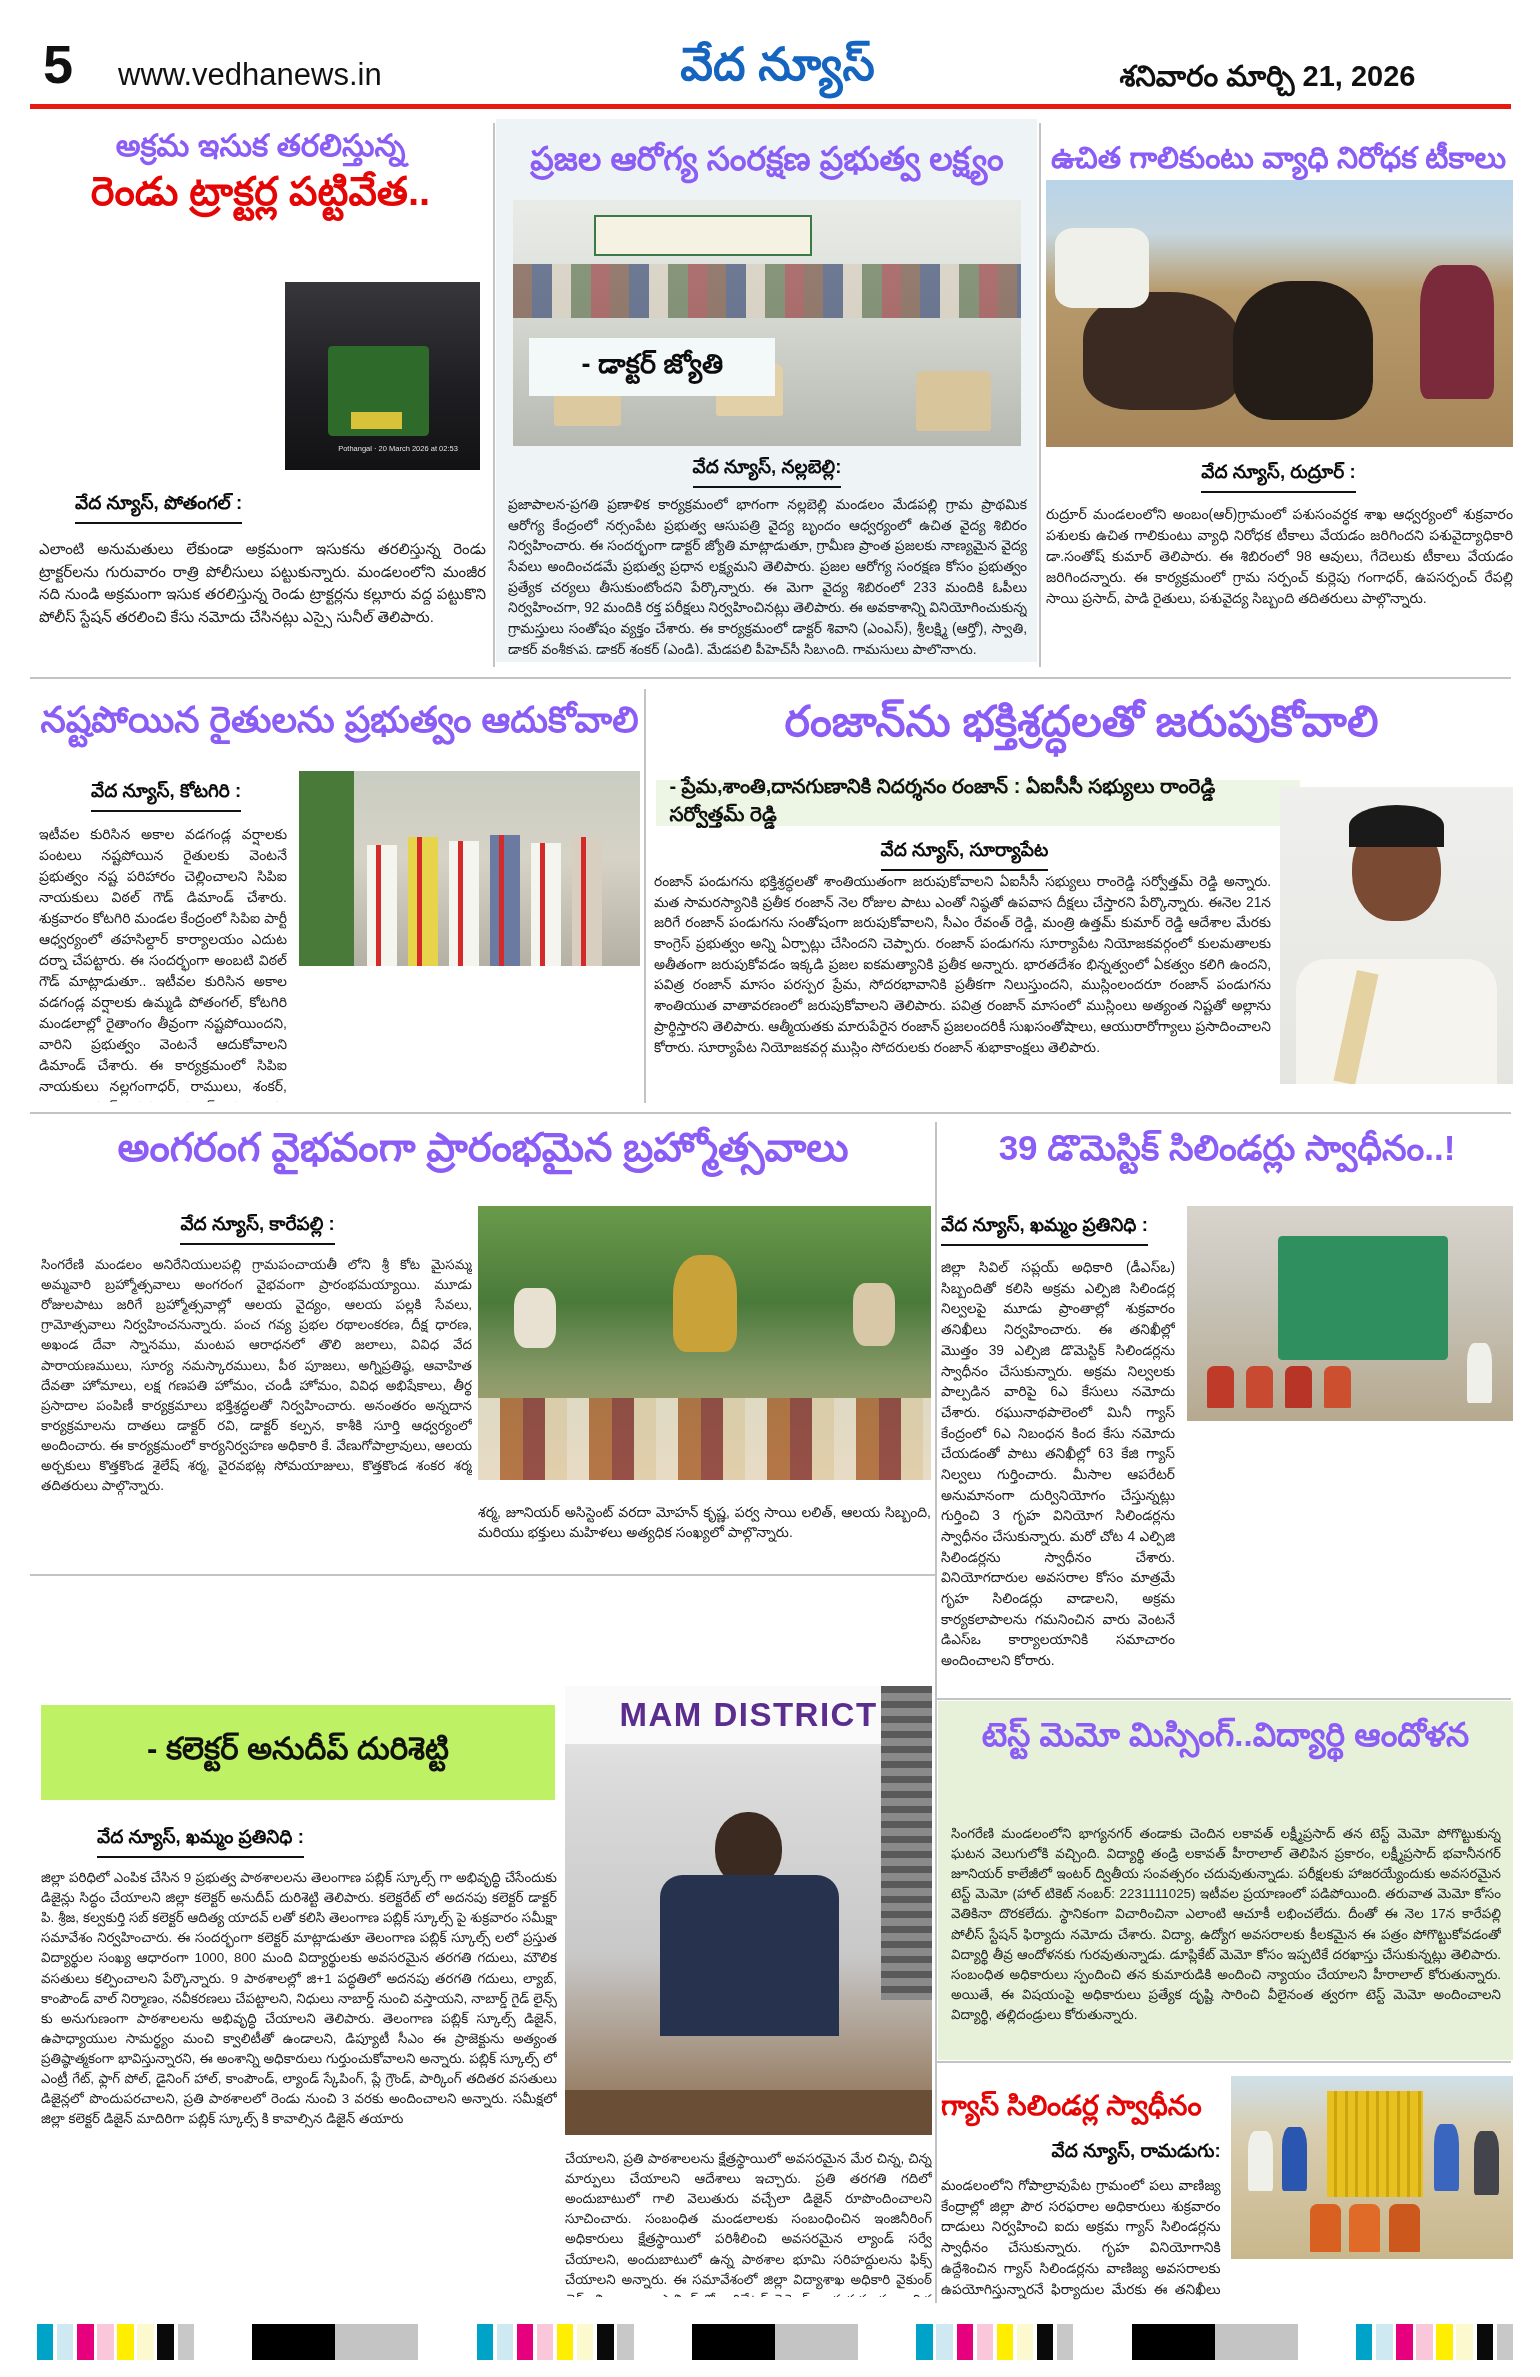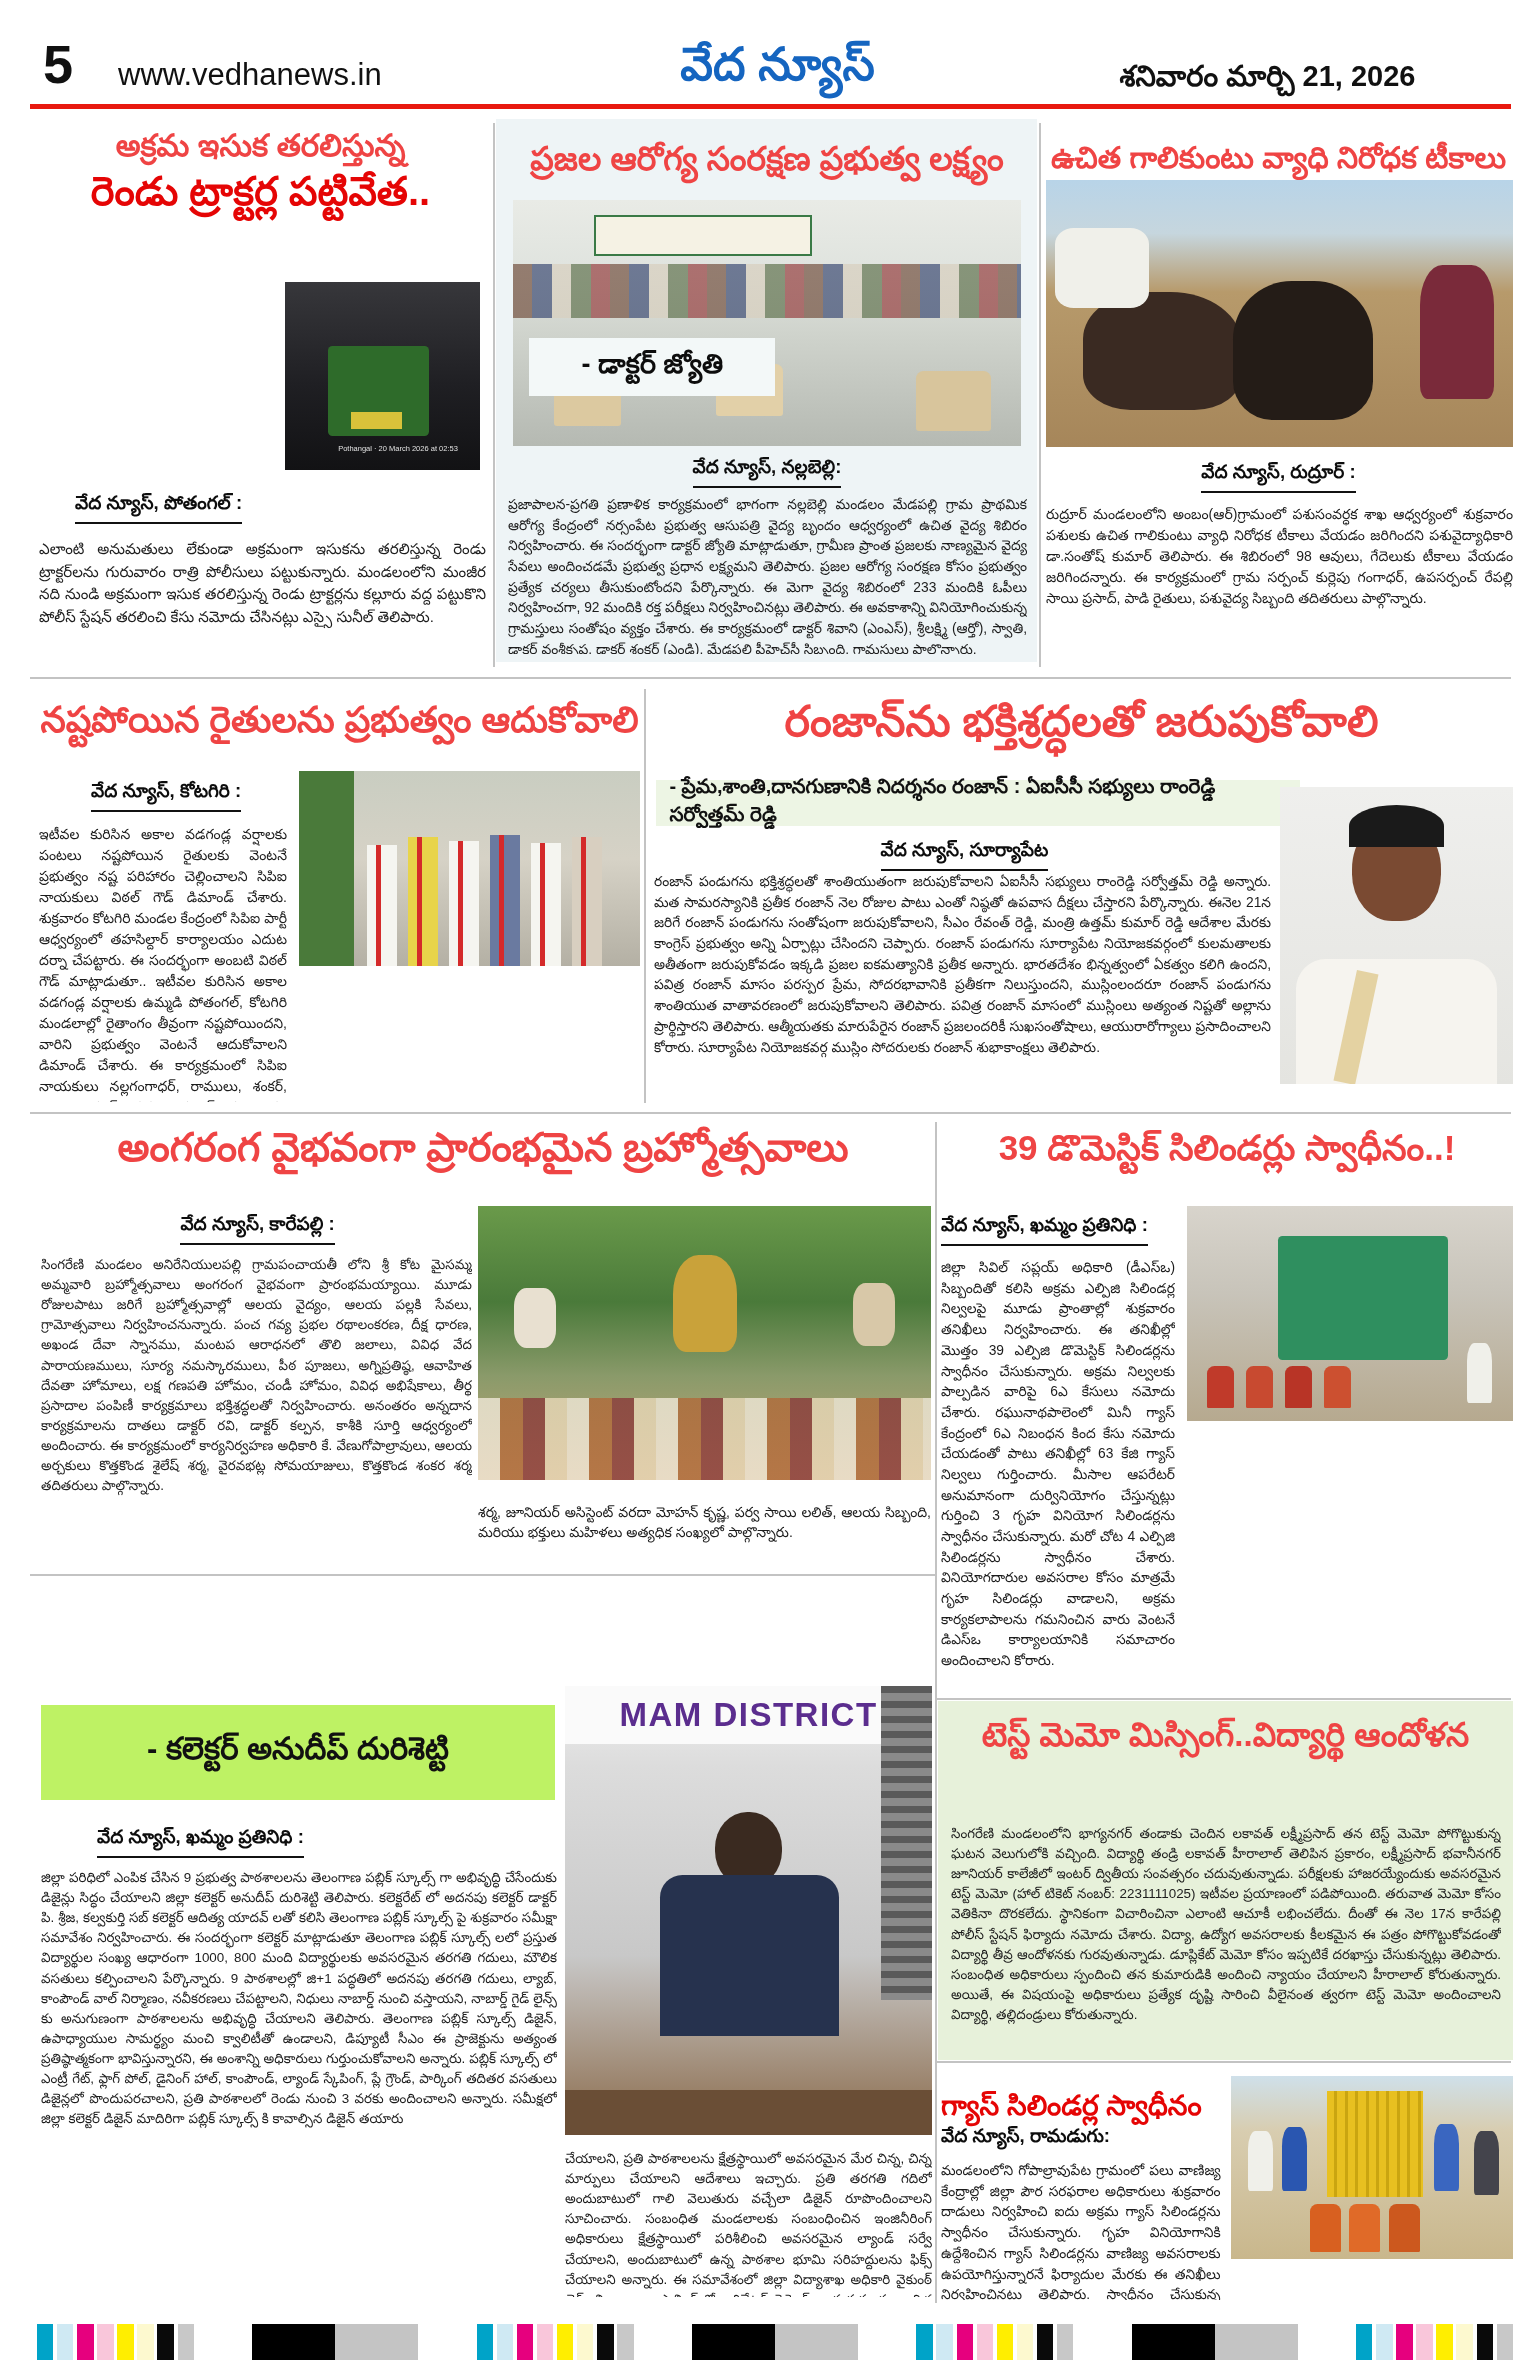--- a/index.html
+++ b/index.html
@@ -1,19 +1,19 @@
 <!DOCTYPE html>
 <html style="font-size:12px"><head>
 <meta charset="utf-8">
 <style>
   html,body{margin:0;padding:0;background:#e8e8e8;}
   .page{position:relative;width:1541px;height:2377px;background:#ffffff;margin:0 auto;
         font-family:"Liberation Sans","DejaVu Sans",sans-serif;color:#111;overflow:hidden;}
   .abs{position:absolute;}
-  .headline{font-weight:800;color:#ef4444;text-align:center;line-height:1.18;}
+  .headline{font-weight:800;color:#8b5cf6;text-align:center;line-height:1.18;}
   .red{color:#e50505;}
   .byline{font-weight:bold;font-size:18.6px;color:#0d0d0d;}
   .byline span{display:inline-block;border-bottom:2.2px solid #111;padding-bottom:3.7px;}
   .bodytext{font-size:14px;line-height:1.5;text-align:justify;color:#1c1c1c;margin:0;overflow:hidden;}
   .vline{position:absolute;width:1.5px;background:#c3c3c3;}
   .hline{position:absolute;height:1.5px;background:#c3c3c3;}
   .photo{position:absolute;overflow:hidden;}
   .photo-inner{position:absolute;}
   .floatphoto{float:right;position:relative;overflow:hidden;}
   .watermark{position:absolute;left:0;right:0;bottom:8%;text-align:center;color:#e0e0e0;font-size:7.5px;line-height:1.4;padding-left:31px;}
@@ -187,21 +187,21 @@
       <div class="photo-inner" style="left:34%;top:8%;width:34%;height:58%;background:repeating-linear-gradient(90deg,#e8c020 0 7.5px,#caa510 7.5px 10.4px);"></div>
       <div class="photo-inner" style="left:6%;top:30%;width:25px;height:60px;background:#f0f0ea;border-radius:30% 30% 8% 8%;"></div>
       <div class="photo-inner" style="left:18%;top:28%;width:25px;height:64px;background:#2a56b0;border-radius:30% 30% 8% 8%;"></div>
       <div class="photo-inner" style="left:72%;top:26%;width:25px;height:67px;background:#3a66c0;border-radius:30% 30% 8% 8%;"></div>
       <div class="photo-inner" style="left:86%;top:30%;width:25px;height:64px;background:#44444c;border-radius:30% 30% 8% 8%;"></div>
       <div class="photo-inner" style="left:28%;bottom:4%;width:31px;height:48px;background:#d86020;border-radius:7.5px 7.5px 1.5px 1.5px;"></div>
       <div class="photo-inner" style="left:42%;bottom:4%;width:31px;height:48px;background:#e06a28;border-radius:7.5px 7.5px 1.5px 1.5px;"></div>
       <div class="photo-inner" style="left:56%;bottom:4%;width:31px;height:48px;background:#cc581e;border-radius:7.5px 7.5px 1.5px 1.5px;"></div>
     </div>
     <div class="headline red" style="text-align:left;font-size:28px;padding-top:19.4px;">గ్యాస్ సిలిండర్ల స్వాధీనం</div>
-    <div class="byline" style="margin-top:3px;">
+    <div class="byline" style="margin-top:18px;text-align:right;">
       <span style="border-bottom:none;">వేద న్యూస్, రామడుగు:</span>
     </div>
     <p class="bodytext" style="margin-top:6px;font-size:13.8px;">మండలంలోని గోపాల్రావుపేట గ్రామంలో పలు వాణిజ్య కేంద్రాల్లో జిల్లా పౌర సరఫరాల అధికారులు శుక్రవారం దాడులు నిర్వహించి ఐదు అక్రమ గ్యాస్ సిలిండర్లను స్వాధీనం చేసుకున్నారు. గృహ వినియోగానికి ఉద్దేశించిన గ్యాస్ సిలిండర్లను వాణిజ్య అవసరాలకు ఉపయోగిస్తున్నారనే ఫిర్యాదుల మేరకు ఈ తనిఖీలు నిర్వహించినట్లు తెలిపారు. స్వాధీనం చేసుకున్న సిలిండర్లను గ్యాస్ ఏజెన్సీకి అప్పగించినట్లు ఇన్స్పెక్టర్ శ్రీనివాస్ రెడ్డి వెల్లడించారు.</p>
   </div>
 
   <div class="bars">
     <div class="cgroup">
       <div class="strip s1"></div>
         <div class="strip s2"></div>
         <div class="strip s3"></div>

